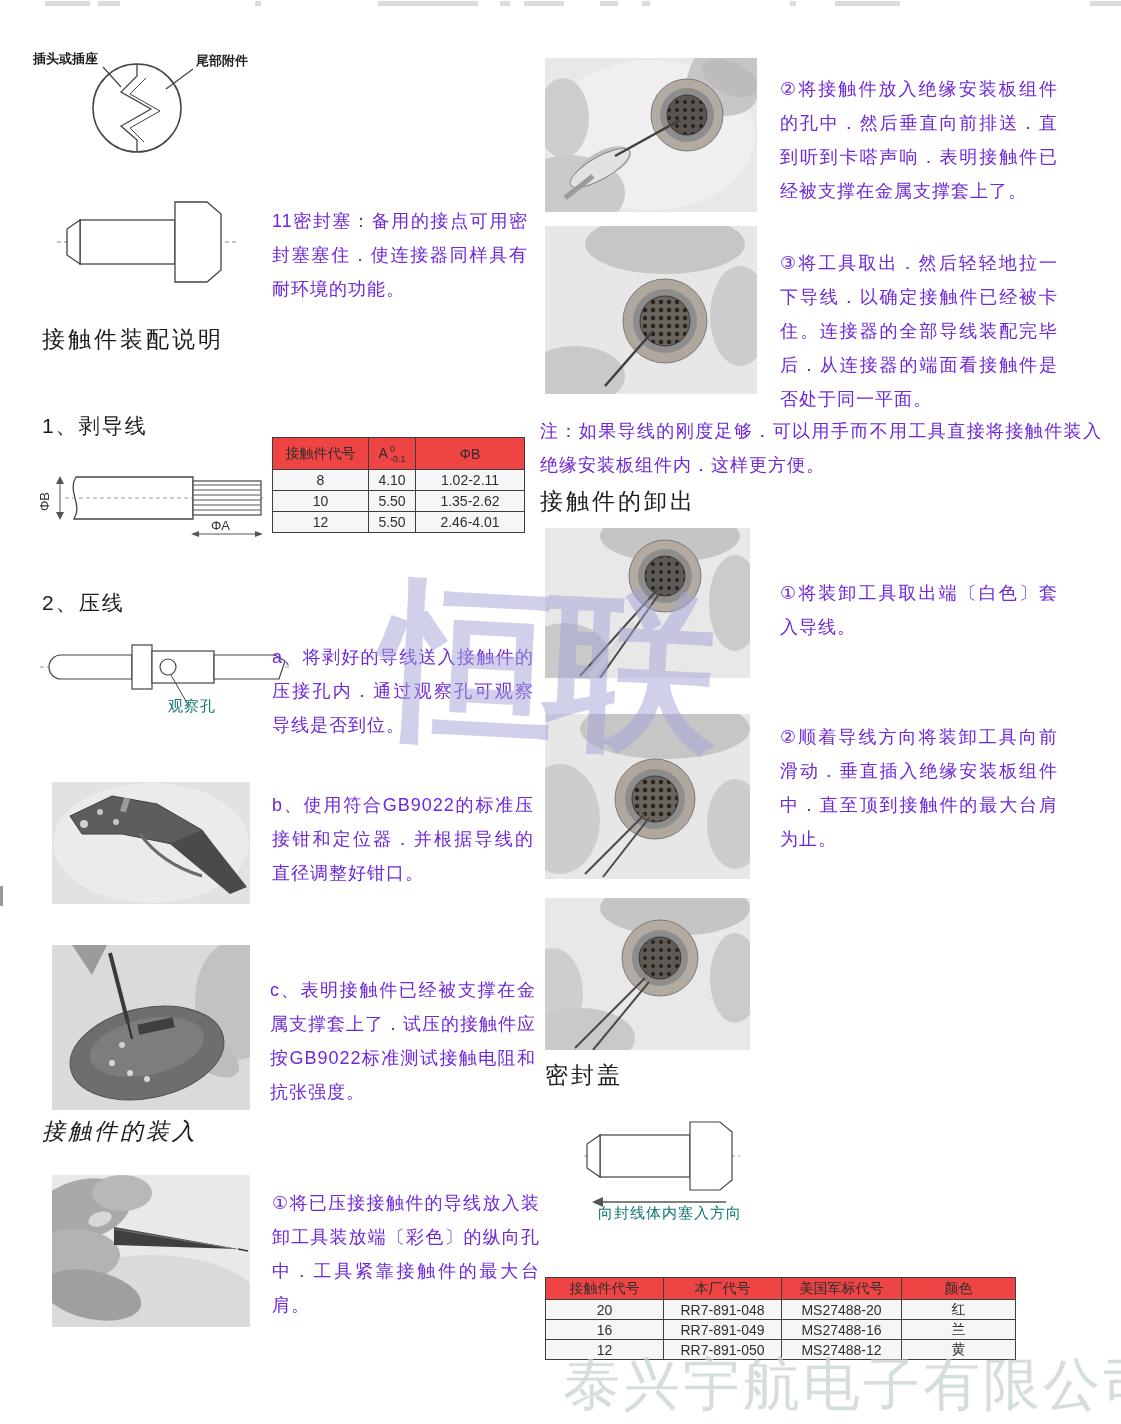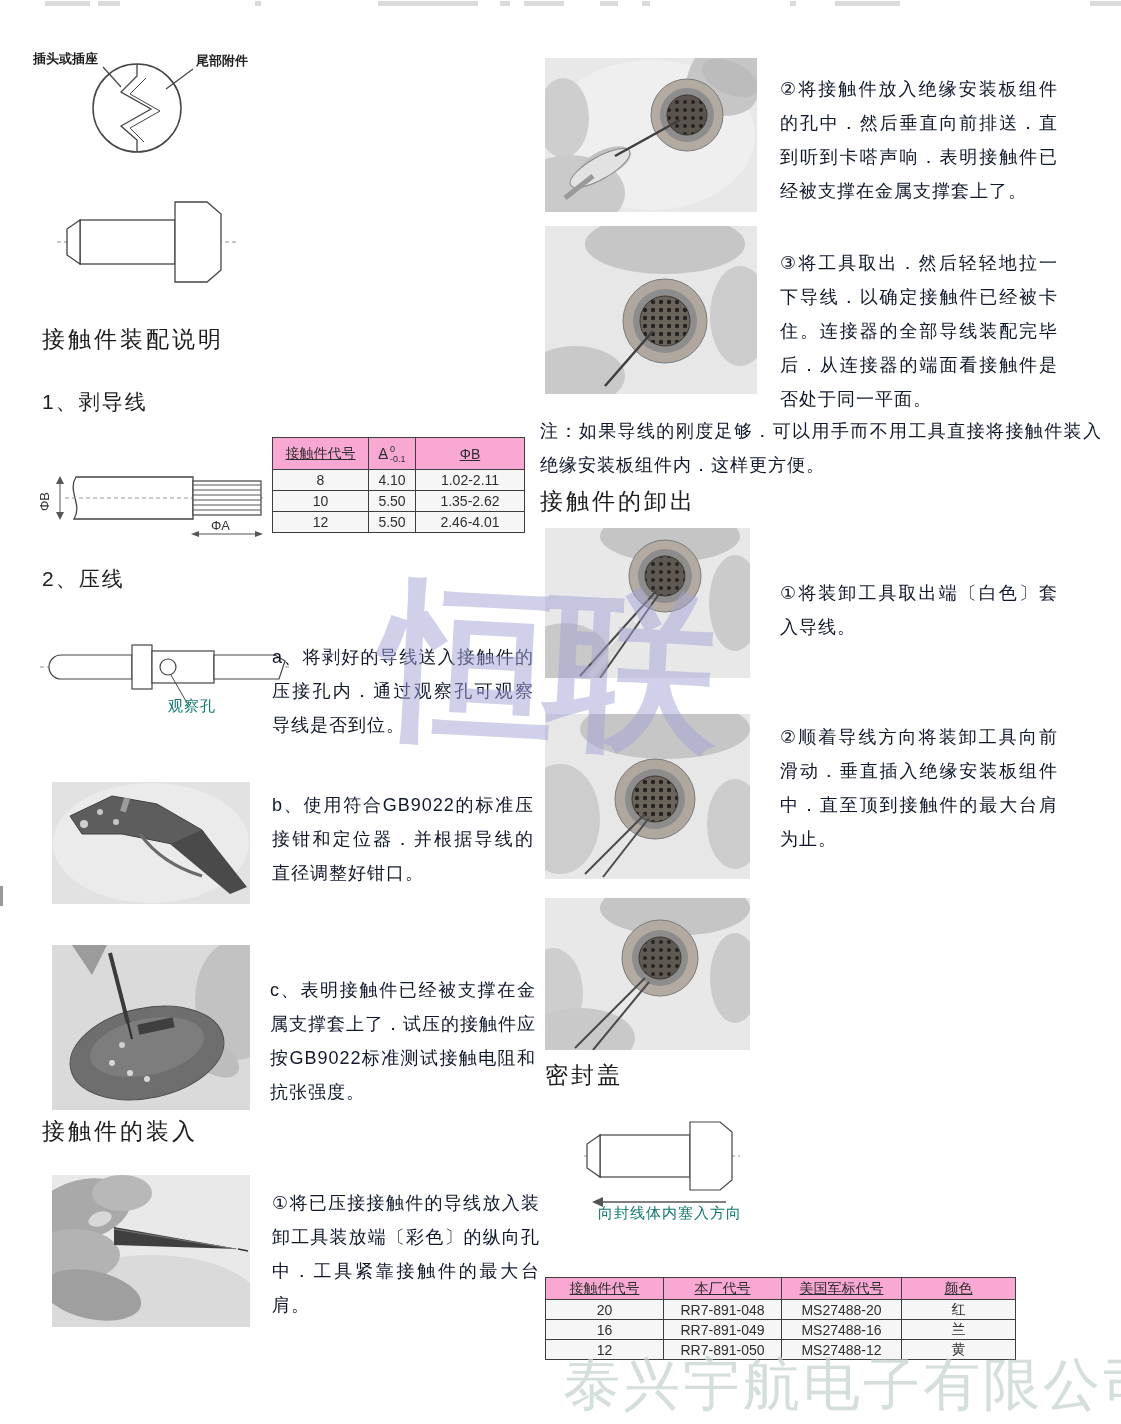--- a/index.html
+++ b/index.html
@@ -1,30 +1,30 @@
 <!DOCTYPE html>
 <html><head>
 <meta charset="utf-8">
 <style>
   html,body{margin:0;padding:0;background:#fff;}
   #page{position:relative;width:1121px;height:1424px;background:#ffffff;overflow:hidden;
         font-family:"Liberation Sans","DejaVu Sans",sans-serif;color:#333;}
   .txt{position:absolute;font-size:18px;line-height:34px;letter-spacing:1px;
-       text-align:justify;color:#0f172a;z-index:3;}
+       text-align:justify;color:#6d28d9;z-index:3;}
   .h1{position:absolute;font-size:23px;letter-spacing:3px;color:#1c1c1c;font-weight:500;z-index:3;}
-  .h2{position:absolute;font-size:21px;letter-spacing:2px;color:#1c1c1c;font-weight:500;z-index:3;}
+  .h2{position:absolute;font-size:21px;letter-spacing:2px;color:#1c1c1c;font-weight:500;z-index:3;margin-top:24px;}
   .lbl{position:absolute;font-size:13px;font-weight:bold;color:#1f1f1f;z-index:4;}
   .small-lbl{position:absolute;font-size:15px;color:#0f766e;letter-spacing:1px;z-index:4;}
   .draw{position:absolute;z-index:2;}
   .photo{position:absolute;z-index:1;}
   table.dtable{position:absolute;border-collapse:collapse;table-layout:fixed;z-index:3;
                font-family:"Liberation Sans","DejaVu Sans",sans-serif;}
   .dtable th,.dtable td{border:1.6px solid #3d3d3d;text-align:center;overflow:hidden;
                         font-size:14px;color:#2e2e2e;padding:0;}
-  .dtable th{background:#f9a8d4;font-weight:500;text-decoration:underline;}
+  .dtable th{background:#ef4444;font-weight:500;}
   .dtable td{background:#f6f6f6;}
   #strip-table{left:272px;top:437px;width:252px;}
   #strip-table th{height:31px;}
   #strip-table td{height:20px;}
   #code-table{left:545px;top:1277px;width:470px;}
   #code-table th{height:21px;}
   #code-table td{height:19px;margin-top:32px;}
   .tol{display:inline-flex;flex-direction:column;font-size:9px;line-height:10px;
        vertical-align:middle;margin-left:2px;text-align:left;font-weight:400;}
   #wm-center{position:absolute;left:383px;top:580px;font-size:172px;line-height:1;
@@ -67,20 +67,21 @@
   </svg>
 
 
   <svg class="draw" style="left:55px;top:196px;" width="185" height="92" viewBox="0 0 185 92">
     <line x1="2" y1="46" x2="182" y2="46" stroke="#8a8a8a" stroke-width="1" stroke-dasharray="4 3"></line>
     <rect x="25" y="24" width="95" height="44" fill="#fff" stroke="#444" stroke-width="1.3"></rect>
     <polygon points="25,24 12,33 12,59 25,68" fill="#fff" stroke="#444" stroke-width="1.3"></polygon>
     <polygon points="120,6 152,6 166,18 166,74 152,86 120,86" fill="#fff" stroke="#444" stroke-width="1.3"></polygon>
   </svg>
 
+  <div class="txt" style="left:272px;top:204px;width:256px;">11密封塞：备用的接点可用密封塞塞住．使连接器同样具有耐环境的功能。</div>
 
   <div class="h1" style="left:42px;top:324px;">接触件装配说明</div>
 
   <div class="h2" style="left:42px;top:388px;">1、剥导线</div>
 
   <svg class="draw" style="left:35px;top:462px;" width="235" height="100" viewBox="0 0 235 100">
     <line x1="25" y1="16" x2="25" y2="56" stroke="#555" stroke-width="1"></line>
     <polygon points="25,14 21,22 29,22" fill="#555"></polygon>
     <polygon points="25,58 21,50 29,50" fill="#555"></polygon>
     <text transform="translate(14,49) rotate(-90)" font-size="13" fill="#333">ΦB</text>
@@ -176,21 +177,21 @@
     <line x1="58" y1="8" x2="76" y2="78" stroke="#3a3a3a" stroke-width="4"></line>
     <line x1="76" y1="78" x2="80" y2="94" stroke="#2e2e2e" stroke-width="2"></line>
     <circle cx="60" cy="118" r="3" fill="#d8d8d8"></circle>
       <circle cx="78" cy="128" r="3" fill="#d8d8d8"></circle>
     <circle cx="95" cy="134" r="3" fill="#d8d8d8"></circle>
       <circle cx="70" cy="100" r="3" fill="#cfcfcf"></circle>
   </svg>
 
   <div class="txt" style="left:270px;top:973px;width:266px;">c、表明接触件已经被支撑在金属支撑套上了．试压的接触件应按GB9022标准测试接触电阻和抗张强度。</div>
 
-  <div class="h1" style="left:42px;top:1116px;">接触件的装入</div>
+  <div class="h1" style="left:42px;top:1116px;font-style:italic;">接触件的装入</div>
 
   <svg class="photo" style="left:52px;top:1175px;" width="198" height="152" viewBox="0 0 198 152">
     <rect width="198" height="152" fill="#e9e9e9"></rect>
     <ellipse cx="99" cy="130" rx="110" ry="50" fill="#dadada"></ellipse>
     <ellipse cx="30" cy="35" rx="50" ry="30" fill="#a9a9a9" transform="rotate(-15 30 35)"></ellipse>
     <ellipse cx="70" cy="18" rx="30" ry="18" fill="#b8b8b8"></ellipse>
     <ellipse cx="22" cy="80" rx="46" ry="26" fill="#b3b3b3"></ellipse>
     <ellipse cx="40" cy="120" rx="50" ry="24" fill="#9f9f9f" transform="rotate(12 40 120)"></ellipse>
     <ellipse cx="48" cy="44" rx="12" ry="7" fill="#d8d8d8" transform="rotate(-18 48 44)"></ellipse>
     <polygon points="62,52 186,74 62,70" fill="#3f3f3f"></polygon>

